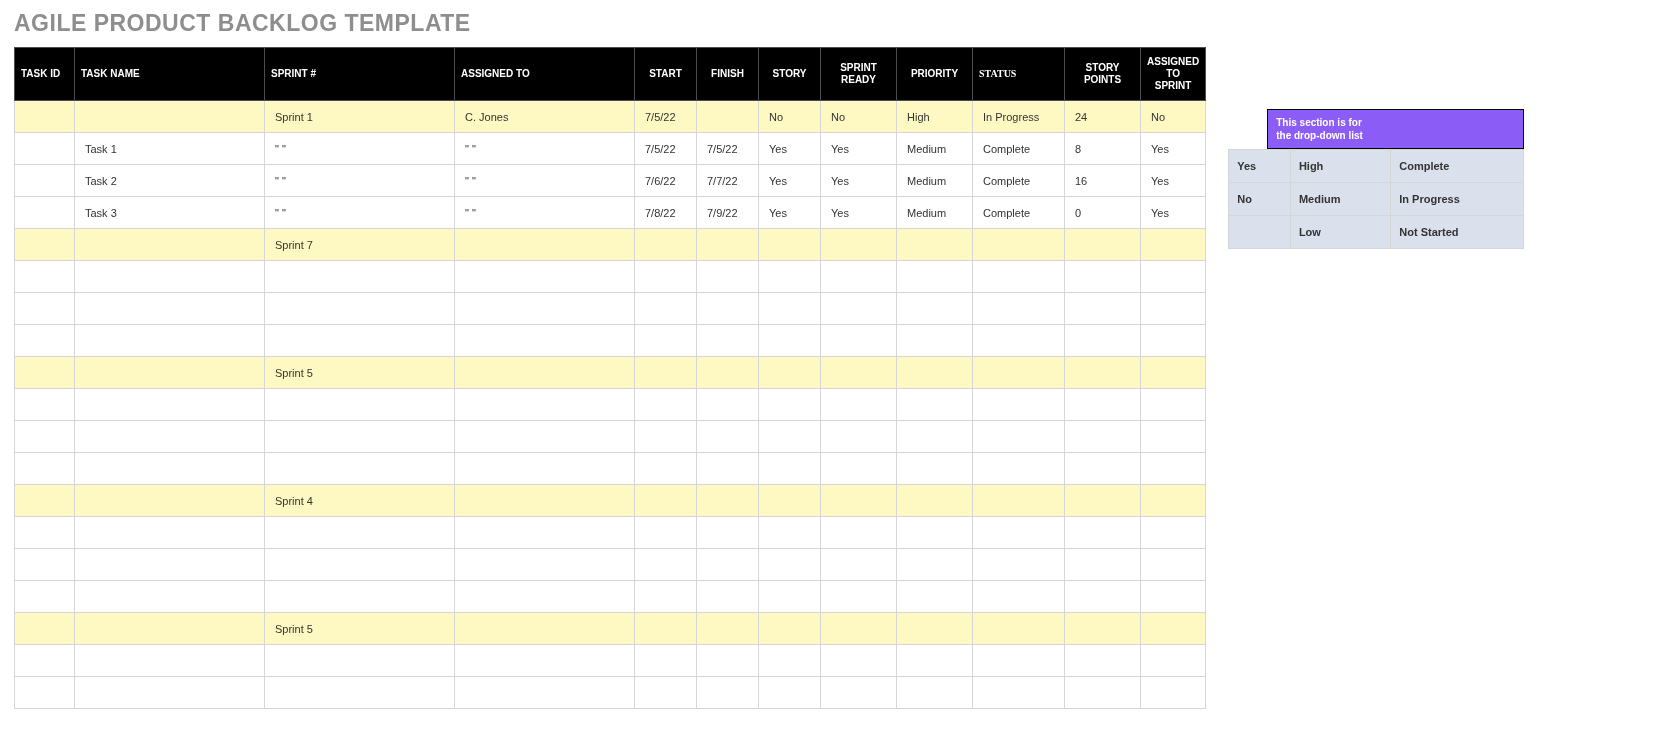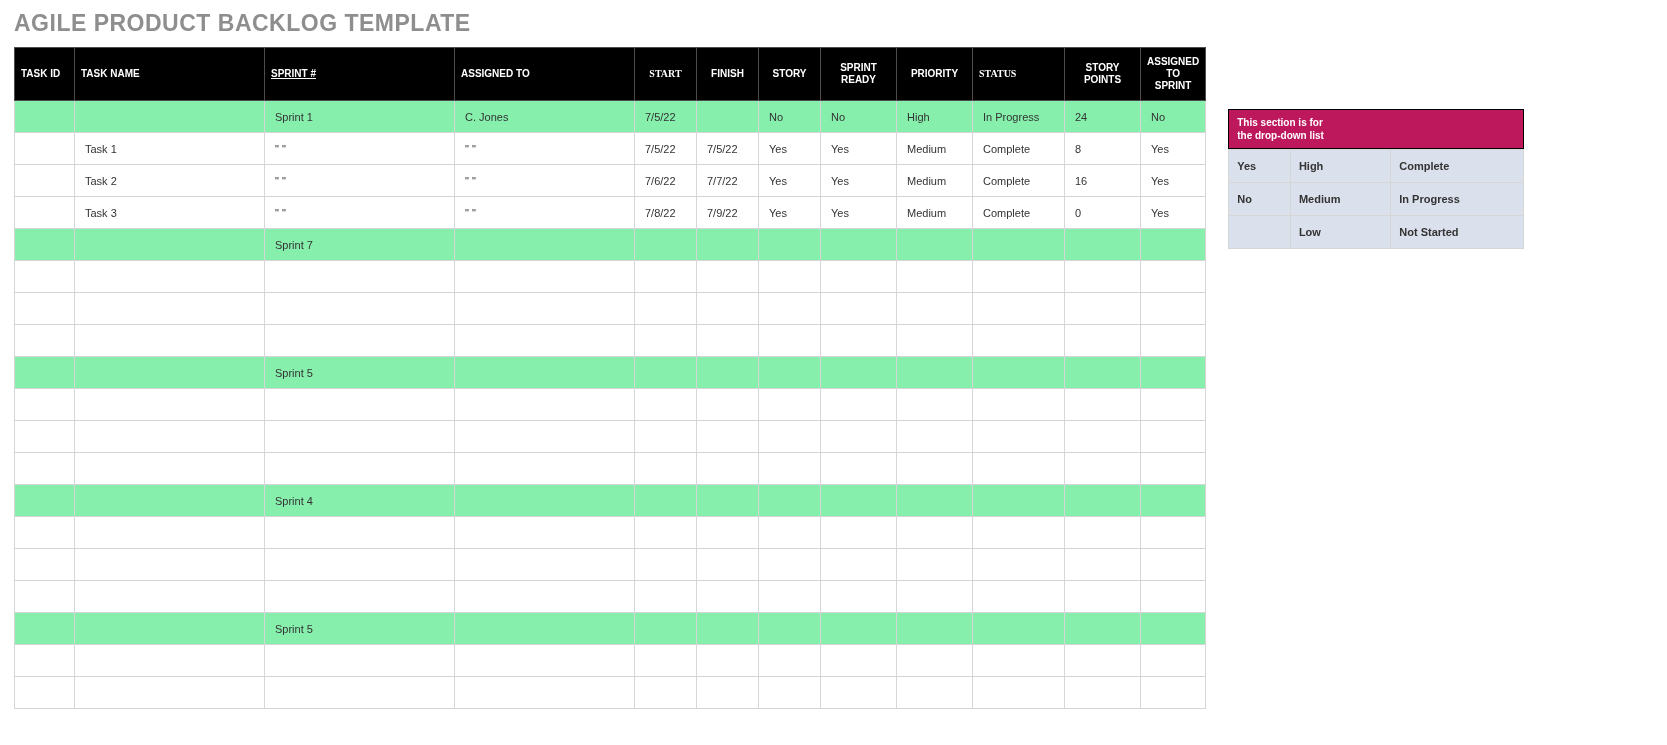--- a/index.html
+++ b/index.html
@@ -41,44 +41,45 @@
   .main-table th.center { text-align: center; }
   .main-table td {
     border: 1px solid #d6d6d6;
     padding: 0 10px;
     height: 32px;
     vertical-align: middle;
     font-size: 11px;
     color: #333;
   }
   .main-table tr.sprint-row td {
-    background: #86efac;
+    background: #fef9c3;
   }
   .col-0 { width: 60px; }
   .col-1 { width: 190px; }
-  .col-2 { width: 190px; text-decoration: underline; }
+  .col-2 { width: 190px; }
   .col-3 { width: 180px; }
-  .col-4 { width: 62px; font-family: Liberation Serif, serif; }
+  .col-4 { width: 62px; }
   .col-5 { width: 62px; }
   .col-6 { width: 62px; }
   .col-7 { width: 76px; margin-left: 19px; }
   .col-8 { width: 76px; }
   .col-9 { width: 92px; font-family: Liberation Serif, serif; }
   .col-10{ width: 76px; }
   .col-11{ width: 60px; }
 
   .side { width: 296px; margin-top: 62px; }
   .side-header {
-    background: #be185d;
+    background: #8b5cf6;
     color: #fff;
     font-size: 10px;
     font-weight: bold;
     padding: 6px 8px;
     border: 1px solid #000;
     line-height: 1.3;
+    margin-left: 39px;
   }
   .side-table { border-collapse: collapse; width: 100%; }
   .side-table td {
     border: 1px solid #d6d6d6;
     background: #dbe1ec;
     padding: 10px 8px;
     font-size: 11px;
     font-weight: bold;
     color: #333;
   }

